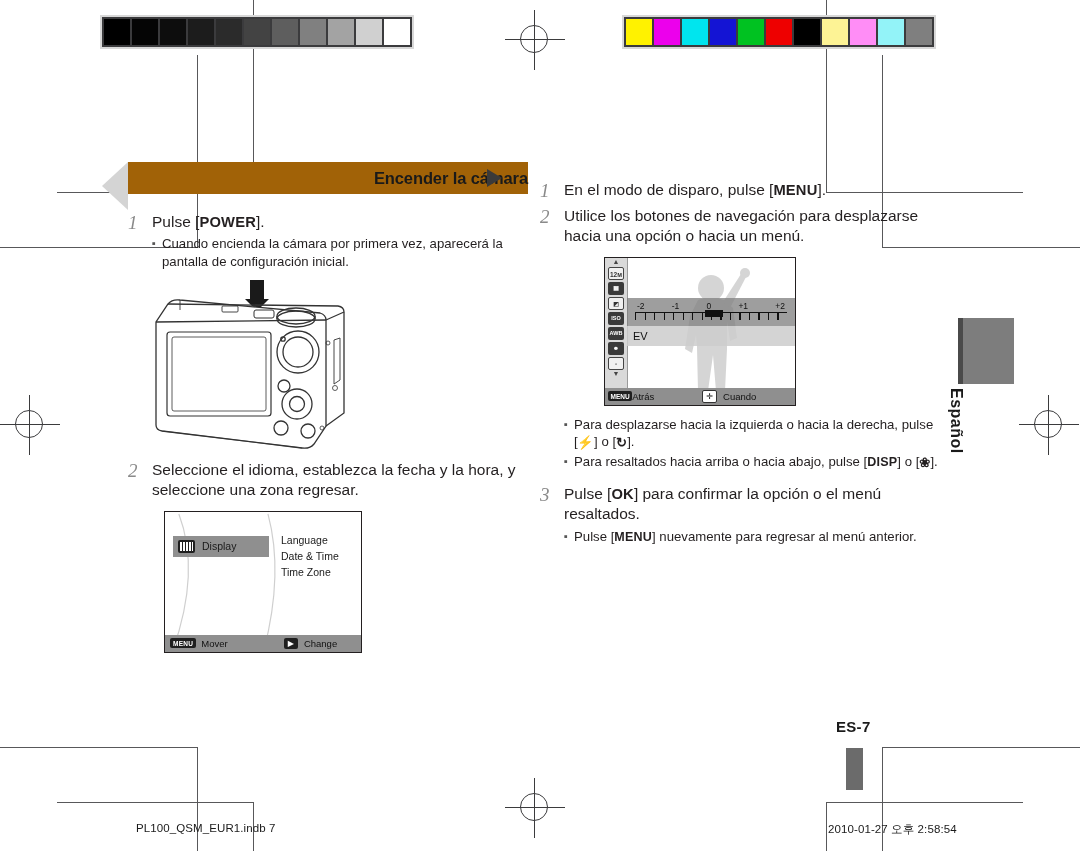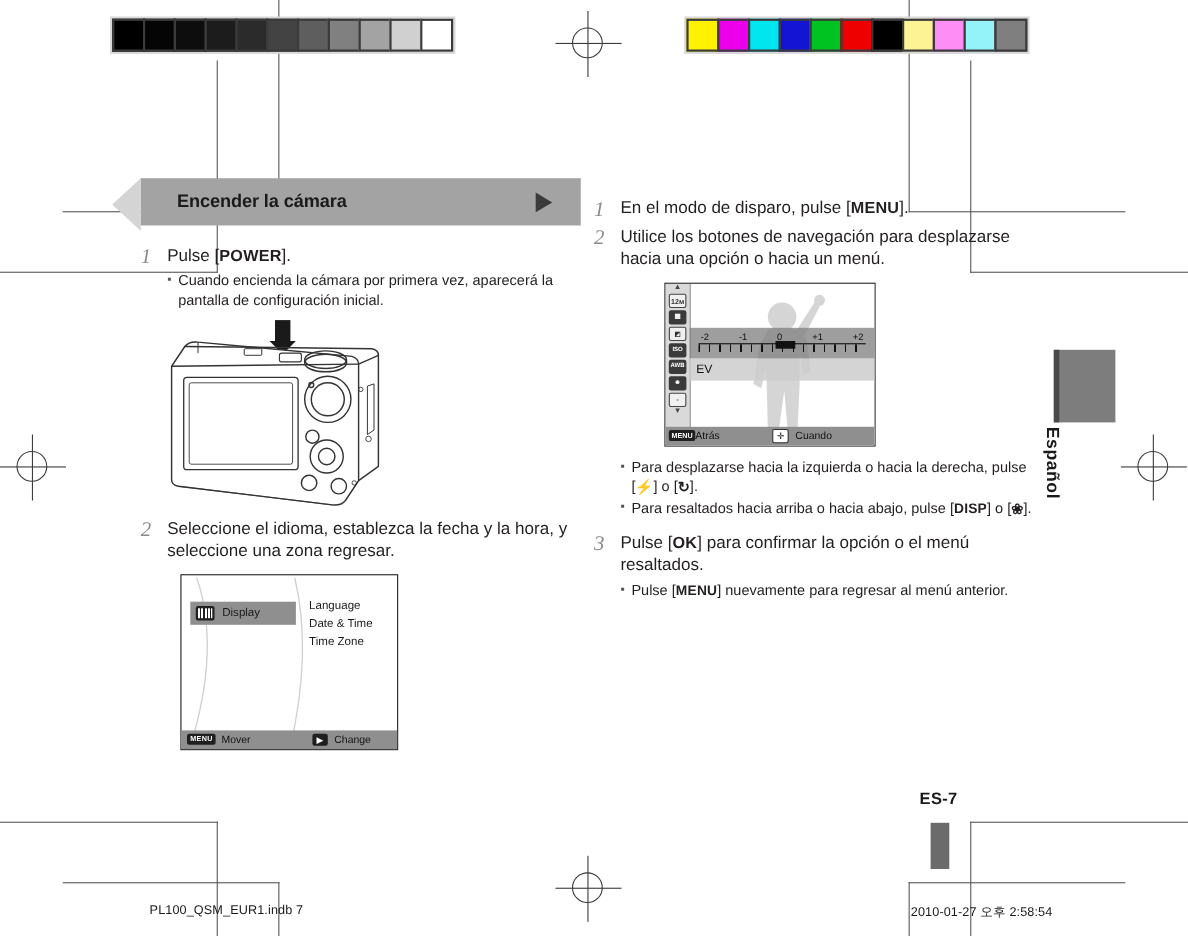--- a/index.html
+++ b/index.html
@@ -60,26 +60,27 @@
   
   .col {
     position: absolute;
     width: 400px;
   }
   .col-left  { left: 128px; top: 162px; }
   .col-right { left: 540px; top: 162px; }
 
   .section-head {
     position: relative;
-    height: 43px;
-    background: #a3a3a3;
+    height: 32px;
+    background: #a16207;
     display: flex;
     align-items: center;
     padding-left: 33px;
     box-sizing: border-box;
+    justify-content: flex-end;
   }
   .section-head::before {
     content: "";
     position: absolute;
     left: -26px; top: 0;
     width: 0; height: 0;
     border-top: 24px solid transparent;
     border-bottom: 24px solid transparent;
     border-right: 26px solid #d4d4d4;
   }
@@ -168,21 +169,21 @@
   .lcd {
     border: 1px solid #231f20;
     background: #ffffff;
     position: relative;
     box-sizing: border-box;
   }
   .lcd-settings {
     margin-top: 10px;
     margin-left: 36px;
     width: 198px;
-    height: 160px;
+    height: 142px;
     font-size: 10.5px;
   }
   .lcd-settings .hl {
     position: absolute;
     left: 8px; top: 24px;
     width: 96px; height: 21px;
     background: #8f8f8f;
     display: flex;
     align-items: center;
   }

